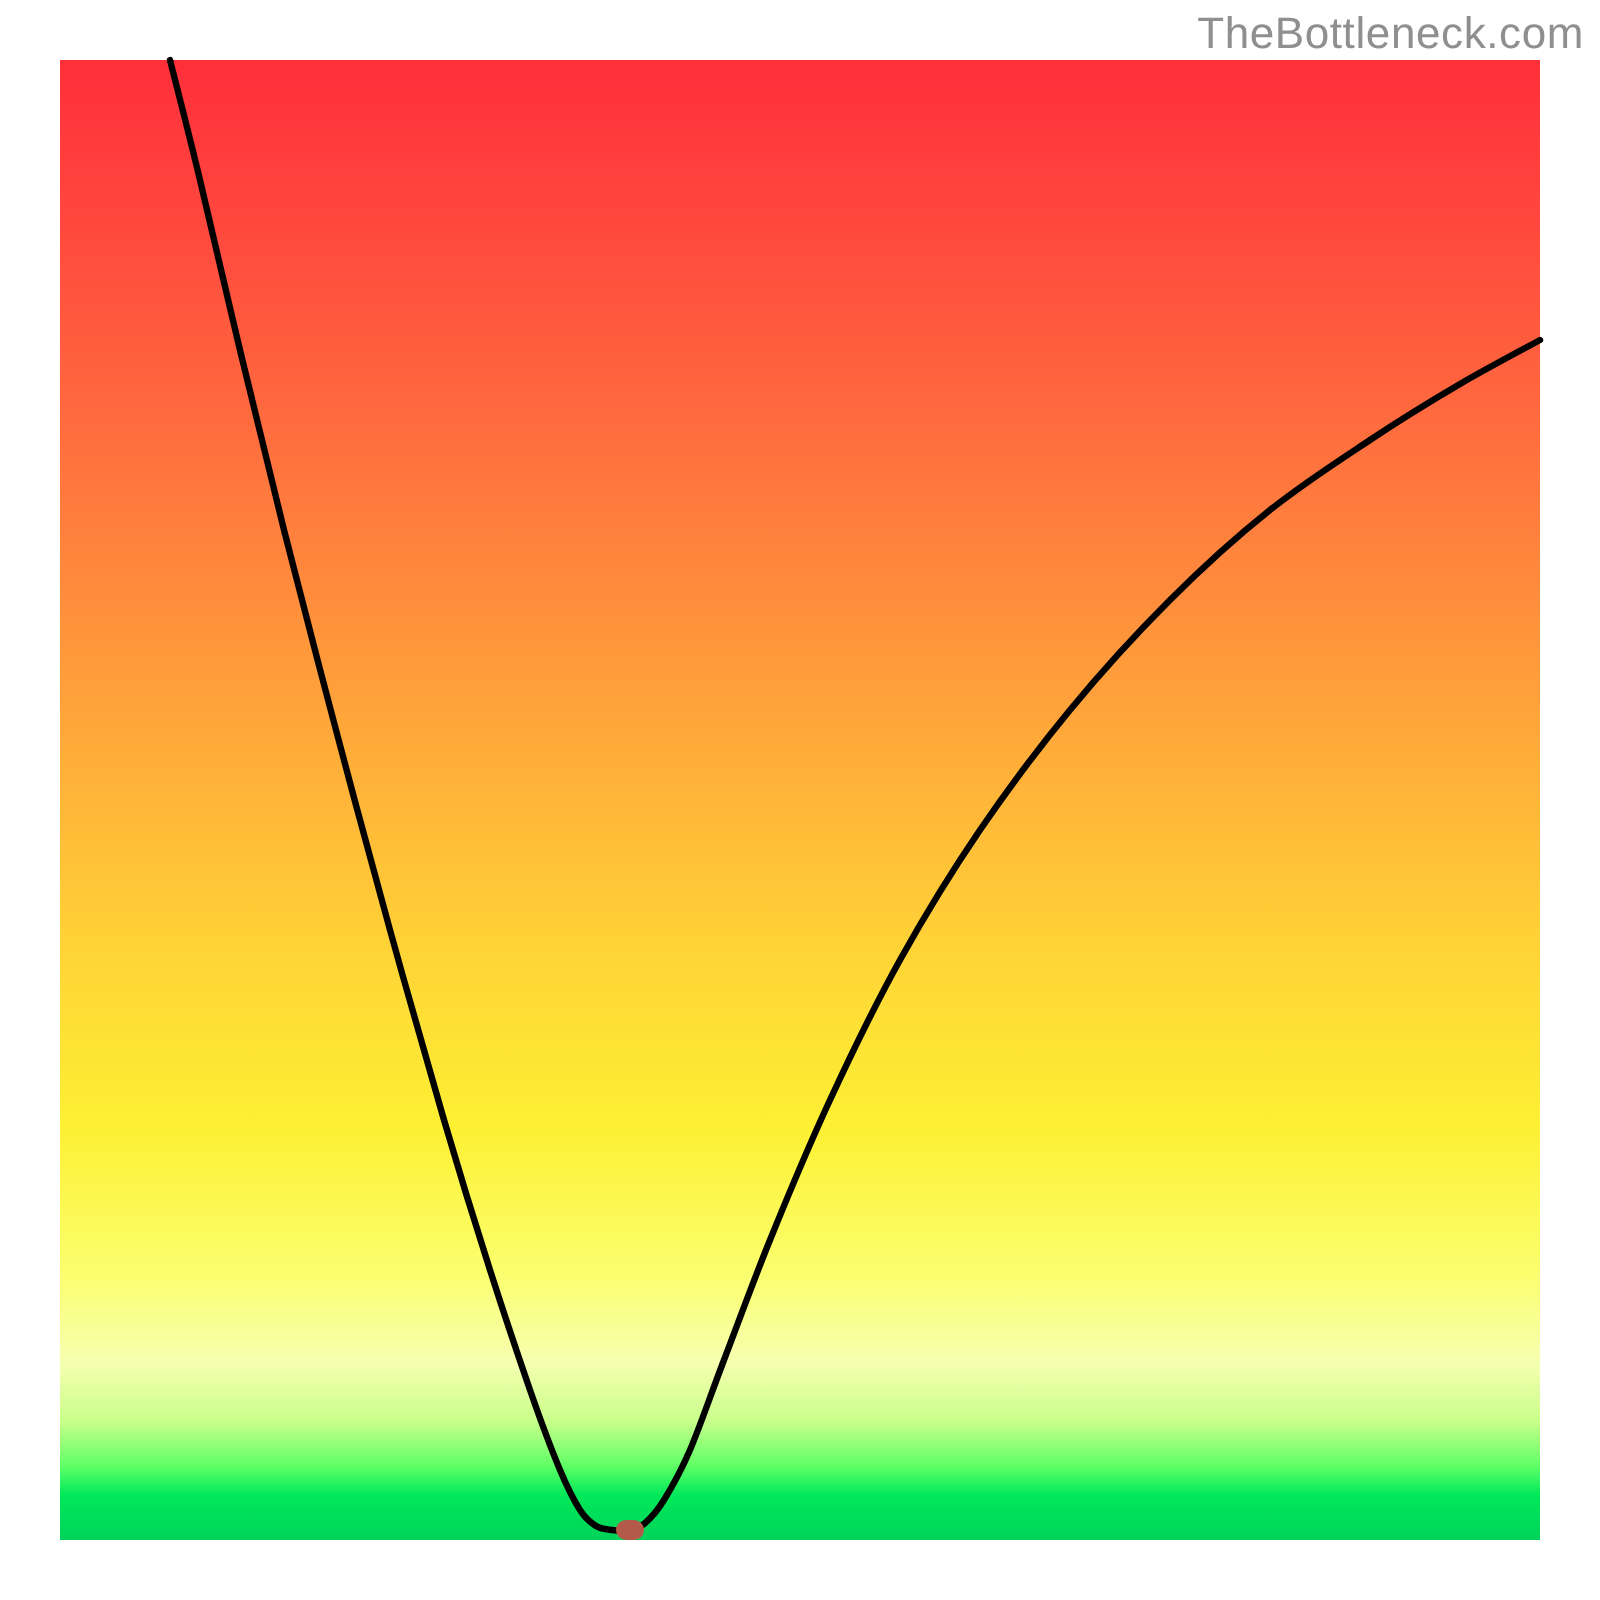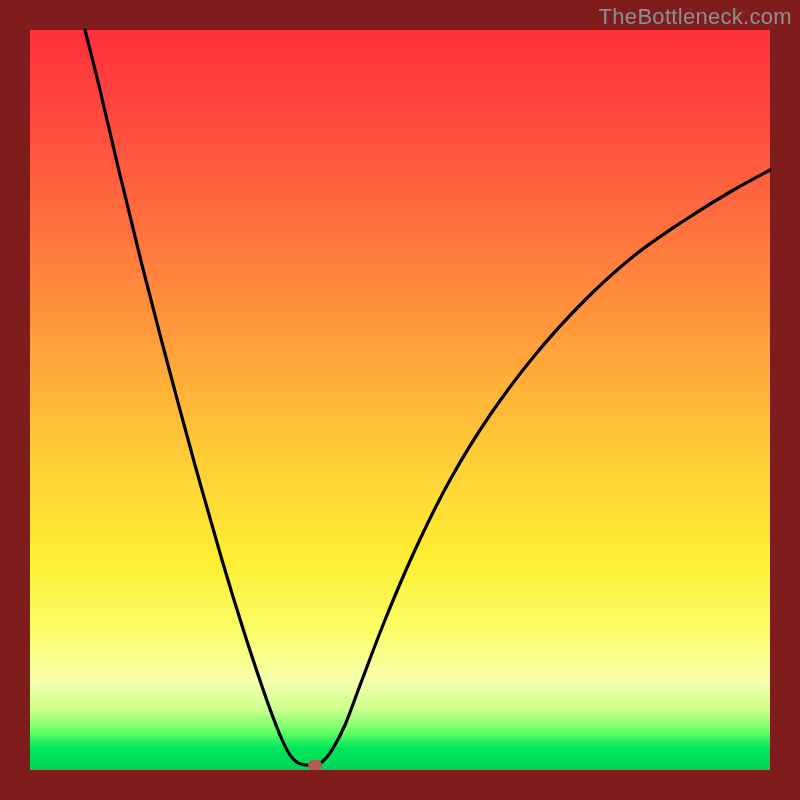--- a/index.html
+++ b/index.html
@@ -10,21 +10,21 @@
     background: #000000;
     overflow: hidden;
     font-family: Arial, Helvetica, sans-serif;
   }
   .frame {
     position: absolute;
     left: 0;
     top: 0;
     width: 800px;
     height: 800px;
-    background: #7f1d1d;
+    background: #ffffff;
   }
   .plot-area {
     position: absolute;
     left: 30px;
     top: 30px;
     width: 740px;
     height: 740px;
     
     background: linear-gradient(
       to bottom,

